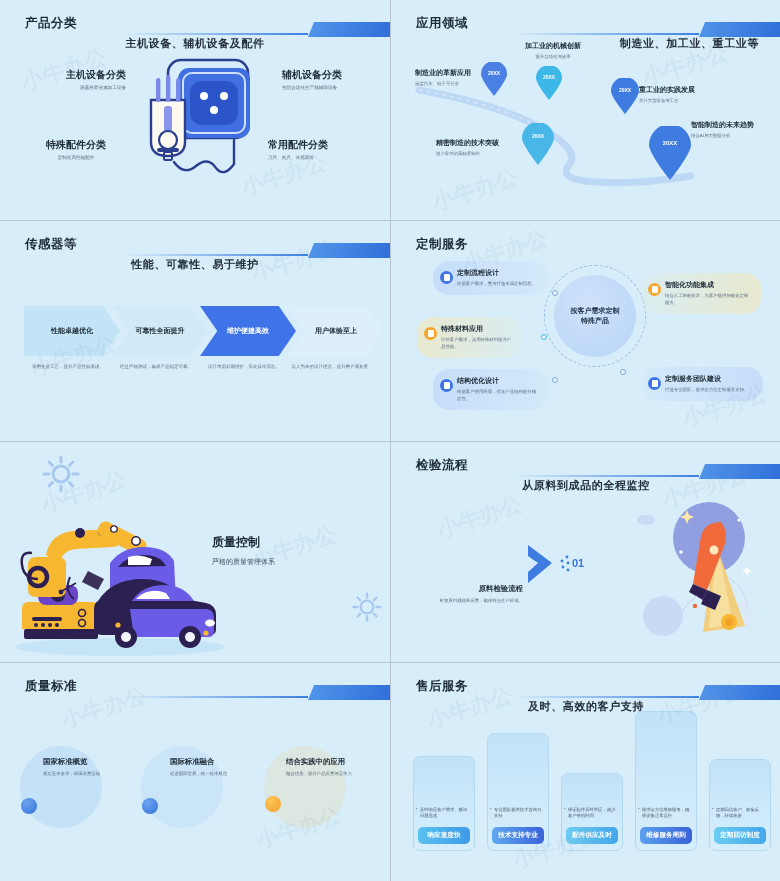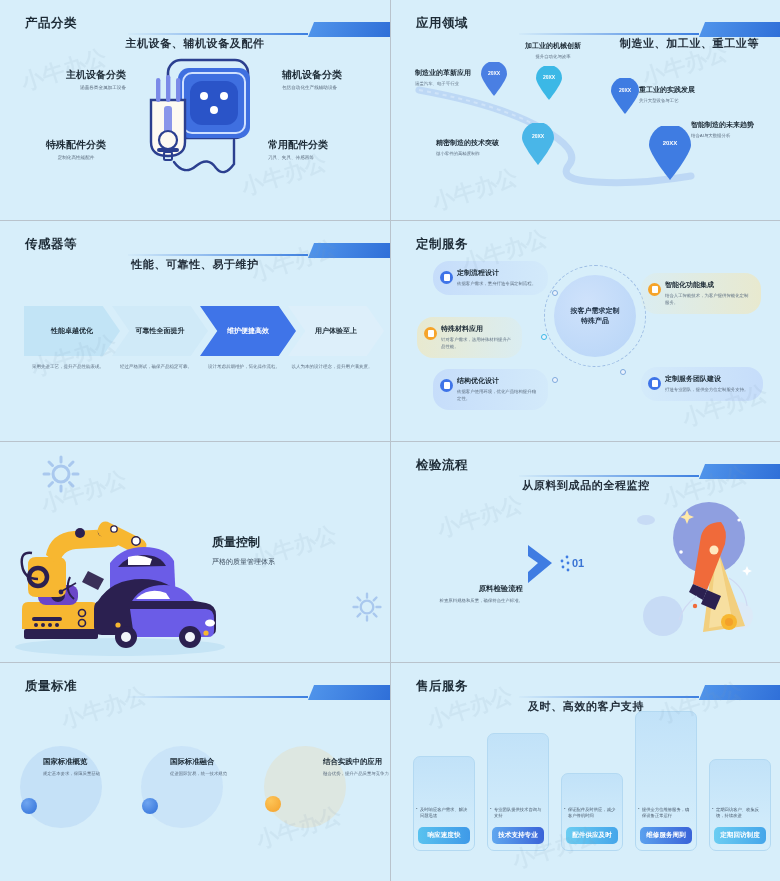--- a/index.html
+++ b/index.html
@@ -509,21 +509,21 @@
     <div class="qs-dot" style="left:265px;top:133px;width:16px;height:16px;background:radial-gradient(circle at 35% 30%,#fcc濃56,#f4a02a);background:radial-gradient(circle at 35% 30%,#fdc558,#f4a02a);"></div>
 
     <div class="qs-lbl" style="left:43px;top:94px;">
       <div class="t">国家标准概览</div>
       <div class="d">规定基本要求，保障质量基础</div>
     </div>
     <div class="qs-lbl" style="left:163px;top:94px;margin-left:7px;">
       <div class="t">国际标准融合</div>
       <div class="d">促进国际贸易，统一技术规范</div>
     </div>
-    <div class="qs-lbl" style="left:286px;top:94px;margin-left:37px;">
+    <div class="qs-lbl" style="left:286px;top:94px;">
       <div class="t">结合实践中的应用</div>
       <div class="d">融合优势，提升产品质量与竞争力</div>
     </div>
     <div class="wm">
       <span style="left:60px;top:30px;">小牛办公</span>
       <span style="left:255px;top:150px;">小牛办公</span>
     </div>
   </div>
 
   <div class="slide">

